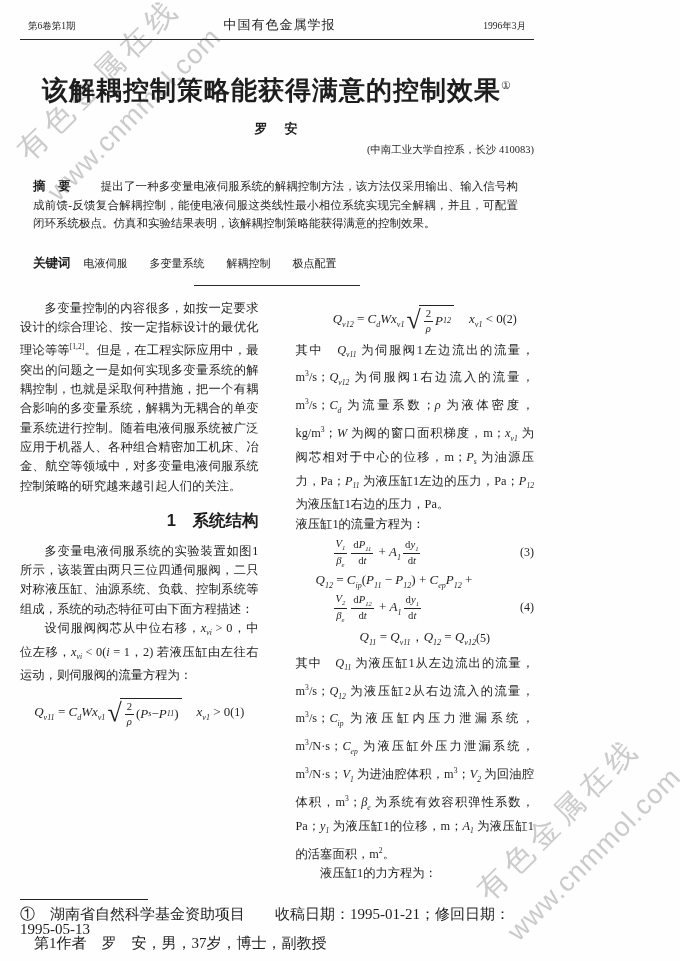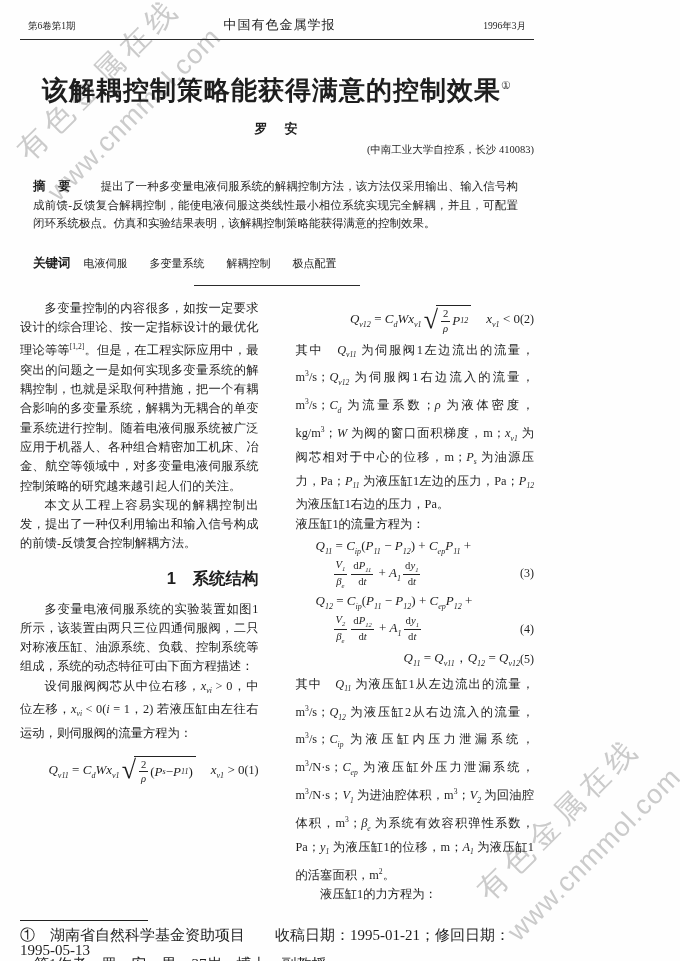--- a/index.html
+++ b/index.html
@@ -36,21 +36,21 @@
   .col p { margin:0; }
   .ind { text-indent:2em; }
   sup { font-size:0.62em; }
   sub { font-size:0.62em; font-style:italic; }
   i { font-family:"Liberation Serif", serif; }
 
   h2.sec { font-family:"Liberation Sans", sans-serif; font-size:16.5px; font-weight:bold;
            margin:15px 0 11px 0; line-height:1.2; text-align:right; }
 
   
-  .eq { display:flex; justify-content:flex-end; align-items:center; margin:6px 0; line-height:1.25; }
+  .eq { display:flex; justify-content:center; align-items:center; margin:6px 0; line-height:1.25; }
   .eq, .eq-grp { font-size:13px; }
   .eq-num { font-size:12px; font-style:normal; }
   .eq-pad > .eq-body { padding-left:20px; }
   .eq1 { margin-top:12px; }
   .eq-grp { margin:4px 0; }
   .eq-l1 { padding-left:20px; line-height:1.3; }
   .eq-row { display:flex; justify-content:space-between; align-items:center; padding-left:36px; margin-top:2px; }
   .frac { display:inline-flex; flex-direction:column; text-align:center; vertical-align:middle;
           font-size:0.82em; line-height:1.12; margin:0 2px; }
   .frac .nu { border-bottom:1px solid #222; padding:0 2px 1px 2px; display:block; }
@@ -107,21 +107,20 @@
     <div class="keywords">
       <span class="kw-label">关键词</span><span>电液伺服　　多变量系统　　解耦控制　　极点配置</span>
     </div>
 
     <div class="divider"></div>
 
     <div class="columns">
 
       <div class="col">
         <p class="ind">多变量控制的内容很多，如按一定要求设计的综合理论、按一定指标设计的最优化理论等等<sup>[1,2]</sup>。但是，在工程实际应用中，最突出的问题之一是如何实现多变量系统的解耦控制，也就是采取何种措施，把一个有耦合影响的多变量系统，解耦为无耦合的单变量系统进行控制。随着电液伺服系统被广泛应用于机器人、各种组合精密加工机床、冶金、航空等领域中，对多变量电液伺服系统控制策略的研究越来越引起人们的关注。</p>
-        <p class="ind">本文从工程上容易实现的解耦控制出发，提出了一种仅利用输出和输入信号构成的前馈-反馈复合控制解耦方法。</p>
         <h2 class="sec">1　系统结构</h2>
         <p class="ind">多变量电液伺服系统的实验装置如图1所示，该装置由两只三位四通伺服阀，二只对称液压缸、油源系统、负载、控制系统等组成，系统的动态特征可由下面方程描述：</p>
         <p class="ind">设伺服阀阀芯从中位右移，<i>x</i><sub>vi</sub> &gt; 0，中位左移，<i>x</i><sub>vi</sub> &lt; 0(<i>i</i> = 1，2) 若液压缸由左往右运动，则伺服阀的流量方程为：</p>
         <div class="eq eq1">
           <span class="eq-body"><i>Q</i><sub>v11</sub> = <i>C</i><sub>d</sub><i>Wx</i><sub>v1</sub><span class="sq">
                 <span class="rd">√</span>
                 <span class="ov"><span class="frac">
                     <span class="nu">2</span>
                     <span class="de"><i>ρ</i></span>
                   </span>(<i>P</i><sub>s</sub> − <i>P</i><sub>11</sub>)</span>
@@ -142,21 +141,20 @@
                   <i>P</i>
                   <sub>12</sub>
                 </span>
               </span>　<i>x</i><sub>v1</sub> &lt; 0</span>
           <span class="eq-num">(2)</span>
         </div>
         <p>其中　<i>Q</i><sub>v11</sub> 为伺服阀1左边流出的流量，m<sup>3</sup>/s；<i>Q</i><sub>v12</sub> 为伺服阀1右边流入的流量，m<sup>3</sup>/s；<i>C</i><sub>d</sub> 为流量系数；<i>ρ</i> 为液体密度，kg/m<sup>3</sup>；<i>W</i> 为阀的窗口面积梯度，m；<i>x</i><sub>v1</sub> 为阀芯相对于中心的位移，m；<i>P</i><sub>s</sub> 为油源压力，Pa；<i>P</i><sub>11</sub> 为液压缸1左边的压力，Pa；<i>P</i><sub>12</sub> 为液压缸1右边的压力，Pa。</p>
         <p>液压缸1的流量方程为：</p>
 
         <div class="eq-grp">
-          <div class="eq-l1"><i>Q</i><sub>11</sub> = <i>C</i><sub>ip</sub>(<i>P</i><sub>11</sub> − <i>P</i><sub>12</sub>) + <i>C</i><sub>ep</sub><i>P</i><sub>11</sub> +</div>
           <div class="eq-row">
             <span><span class="frac">
                   <span class="nu"><i>V</i><sub>1</sub></span>
                   <span class="de"><i>β</i><sub>e</sub></span>
                 </span><span class="frac">
                   <span class="nu">d<i>P</i><sub>11</sub></span>
                   <span class="de">d<i>t</i></span>
                 </span> + <i>A</i><sub>1</sub><span class="frac">
                   <span class="nu">d<i>y</i><sub>1</sub></span>
                   <span class="de">d<i>t</i></span>

